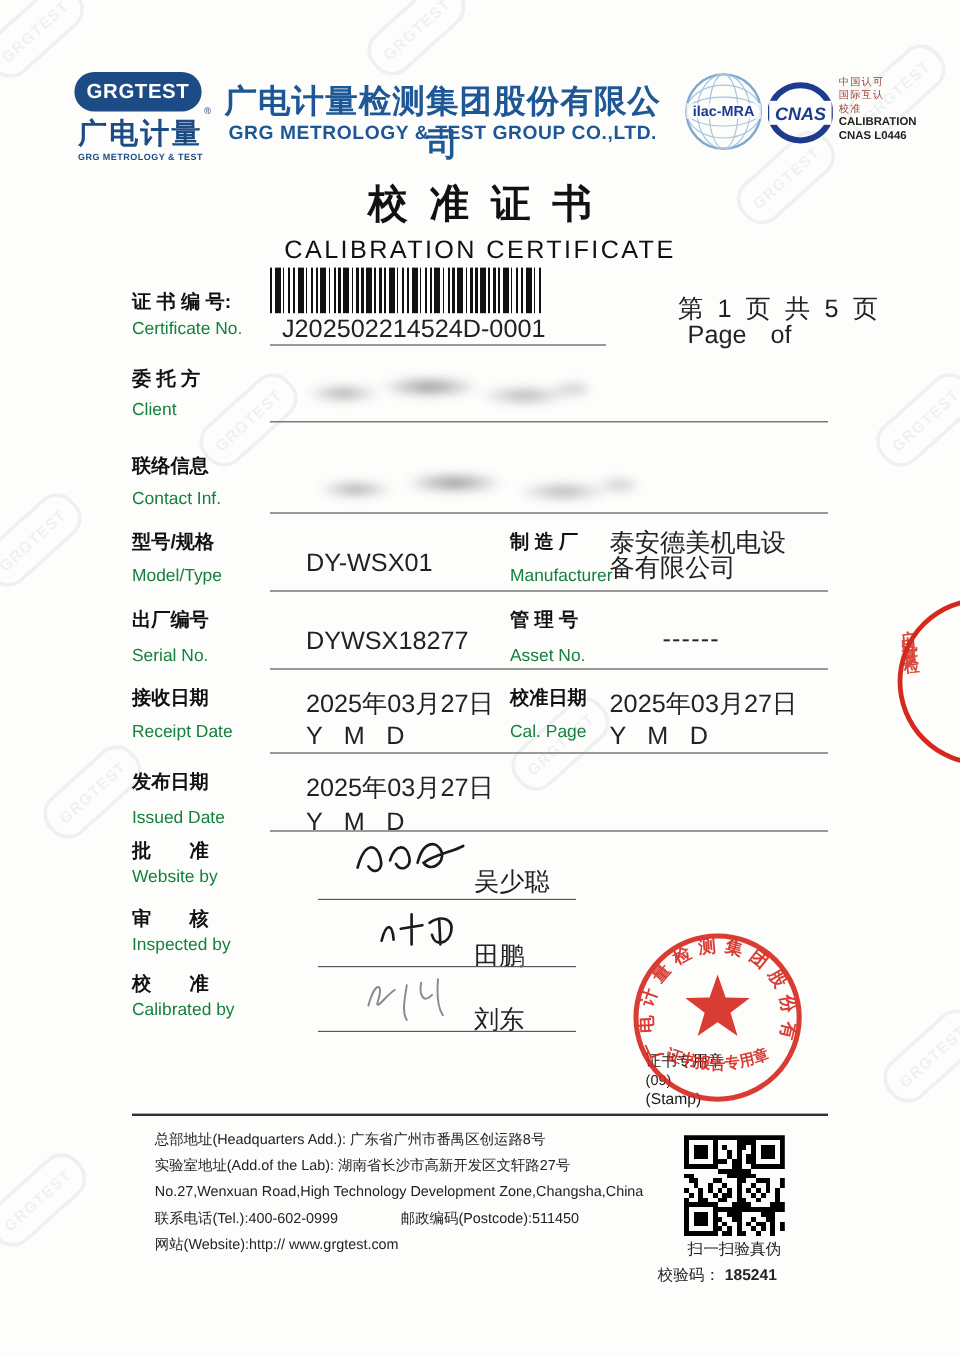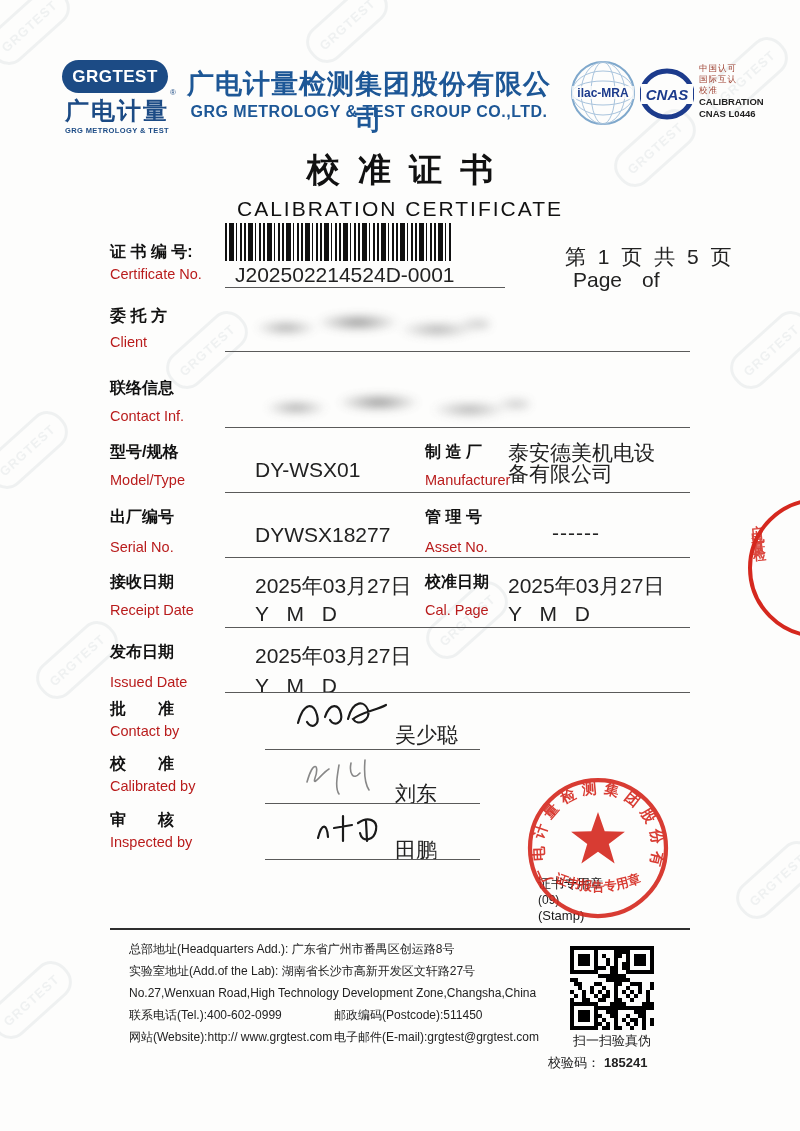--- a/index.html
+++ b/index.html
@@ -30,21 +30,21 @@
   
   .title-cn{position:absolute;left:0;top:148px;width:100%;text-align:center;font-size:33px;
       font-weight:bold;letter-spacing:.55em;text-indent:.55em;color:#111;}
   .title-en{position:absolute;left:0;top:197px;width:100%;text-align:center;font-size:21px;
       font-weight:500;letter-spacing:2px;color:#111;}
   
   .form{position:absolute;left:110px;top:230px;width:580px;}
   .row{position:relative;}
   .rule{position:absolute;bottom:0;left:115px;right:0;height:1px;background:#5a5a5a;}
   .lab-cn{position:absolute;left:0;font-size:16px;font-weight:600;color:#111;white-space:nowrap;}
-  .lab-en{position:absolute;left:0;font-size:14.5px;color:#b91c1c;white-space:nowrap;}
+  .lab-en{position:absolute;left:0;font-size:14.5px;color:#15803d;white-space:nowrap;}
   .val{position:absolute;font-size:21px;color:#222;white-space:nowrap;}
   .ymd{word-spacing:12px;}
   .barcode{position:absolute;left:115px;top:-7px;width:228px;height:38px;
       background:repeating-linear-gradient(90deg,#111 0 2px,#fff 2px 4px,#111 4px 9px,#fff 9px 11px,
       #111 11px 12px,#fff 12px 15px,#111 15px 17px,#fff 17px 19px);}
   .smudge{position:absolute;filter:blur(4px);opacity:.85;
       background-image:radial-gradient(ellipse 45px 11px at 15% 55%,rgba(125,125,125,.8),transparent 70%),
       radial-gradient(ellipse 60px 13px at 45% 40%,rgba(105,105,105,.85),transparent 70%),
       radial-gradient(ellipse 55px 12px at 78% 60%,rgba(130,130,130,.75),transparent 70%),
       radial-gradient(ellipse 30px 10px at 95% 45%,rgba(140,140,140,.6),transparent 70%);}
@@ -182,45 +182,45 @@
     <div class="row" style="height:65px">
       <div class="lab-cn" style="top:14px">发布日期</div>
       <div class="lab-en" style="top:46px">Issued Date</div>
       <div class="val" style="left:145px;top:14px">2025年03月27日</div>
       <div class="val ymd" style="left:145px;top:46px">Y M D</div>
       <div class="rule"></div>
     </div>
 
     <div class="row" style="height:57px">
       <div class="lab-cn" style="top:6px">批　　准</div>
-      <div class="lab-en" style="top:30px">Contact by</div>
+      <div class="lab-en" style="top:30px">Website by</div>
       <svg class="sig" style="left:182px;top:0" width="100" height="44" viewBox="0 0 100 44">
         <path d="M6,30 C12,8 22,10 25,22 C28,33 19,36 15,29 M33,24 C38,9 47,11 49,21 C51,30 42,34 38,27 M56,26 C61,6 73,8 76,17 C79,27 66,34 61,26 C70,19 85,17 94,12" stroke="#1a1a1a" stroke-width="2.2"></path>
       </svg>
       <div class="val" style="left:285px;top:28px">吴少聪</div>
+      <div class="rule" style="left:155px;right:auto;width:215px"></div>
+    </div>
+
+    <div class="row" style="height:56px">
+      <div class="lab-cn" style="top:6px">审　　核</div>
+      <div class="lab-en" style="top:30px">Inspected by</div>
+      <svg class="sig" style="left:200px;top:6px" width="90" height="40" viewBox="0 0 90 40">
+        <path d="M8,28 C12,12 17,14 18,27 M24,18 L42,15 M33,6 L33,31 M48,13 C58,6 68,10 66,20 C64,31 52,33 50,23 M56,11 L57,31" stroke="#1a1a1a" stroke-width="2.2"></path>
+      </svg>
+      <div class="val" style="left:285px;top:32px">田鹏</div>
       <div class="rule" style="left:155px;right:auto;width:215px"></div>
     </div>
 
     <div class="row" style="height:54px">
       <div class="lab-cn" style="top:4px">校　　准</div>
       <div class="lab-en" style="top:28px">Calibrated by</div>
       <svg class="sig" style="left:185px;top:2px" width="100" height="46" viewBox="0 0 100 46">
         <path d="M12,30 C18,8 25,12 20,26 C17,36 27,21 34,17 M44,13 C42,25 40,36 44,42 M56,11 C54,21 58,29 65,21 M70,8 C69,20 70,32 74,38" stroke="#888" stroke-width="1.6"></path>
       </svg>
       <div class="val" style="left:285px;top:30px">刘东</div>
-      <div class="rule" style="left:155px;right:auto;width:215px"></div>
-    </div>
-
-    <div class="row" style="height:56px">
-      <div class="lab-cn" style="top:6px">审　　核</div>
-      <div class="lab-en" style="top:30px">Inspected by</div>
-      <svg class="sig" style="left:200px;top:6px" width="90" height="40" viewBox="0 0 90 40">
-        <path d="M8,28 C12,12 17,14 18,27 M24,18 L42,15 M33,6 L33,31 M48,13 C58,6 68,10 66,20 C64,31 52,33 50,23 M56,11 L57,31" stroke="#1a1a1a" stroke-width="2.2"></path>
-      </svg>
-      <div class="val" style="left:285px;top:32px">田鹏</div>
       <div class="rule" style="left:155px;right:auto;width:215px"></div>
     </div>
 
   </div>
 
   <div class="stamp-caption">
     <div>证书专用章</div>
     <div style="font-size:12px">(09)</div>
     <div>(Stamp)</div>
   </div>
@@ -250,21 +250,20 @@
   <div class="footer">
     <div class="fline">总部地址(Headquarters Add.): 广东省广州市番禺区创运路8号</div>
     <div class="fline">实验室地址(Add.of  the Lab): 湖南省长沙市高新开发区文轩路27号</div>
     <div class="fline">No.27,Wenxuan Road,High Technology Development Zone,Changsha,China</div>
     <div class="fline">
       <span>联系电话(Tel.):400-602-0999</span>
       <span class="fcol2">邮政编码(Postcode):511450</span>
     </div>
     <div class="fline">
       <span>网站(Website):http:// www.grgtest.com</span>
-      <span class="fcol2">电子邮件(E-mail):grgtest@grgtest.com</span>
     </div>
   </div>
 
   <svg id="qr-svg" class="qr-box" viewBox="0 0 84 84" fill="#000" shape-rendering="crispEdges">
       <rect x="28" y="0" width="4" height="4"></rect>
       <rect x="32" y="0" width="4" height="4"></rect>
       <rect x="36" y="0" width="4" height="4"></rect>
       <rect x="40" y="0" width="4" height="4"></rect>
       <rect x="44" y="0" width="4" height="4"></rect>
       <rect x="48" y="0" width="4" height="4"></rect>

